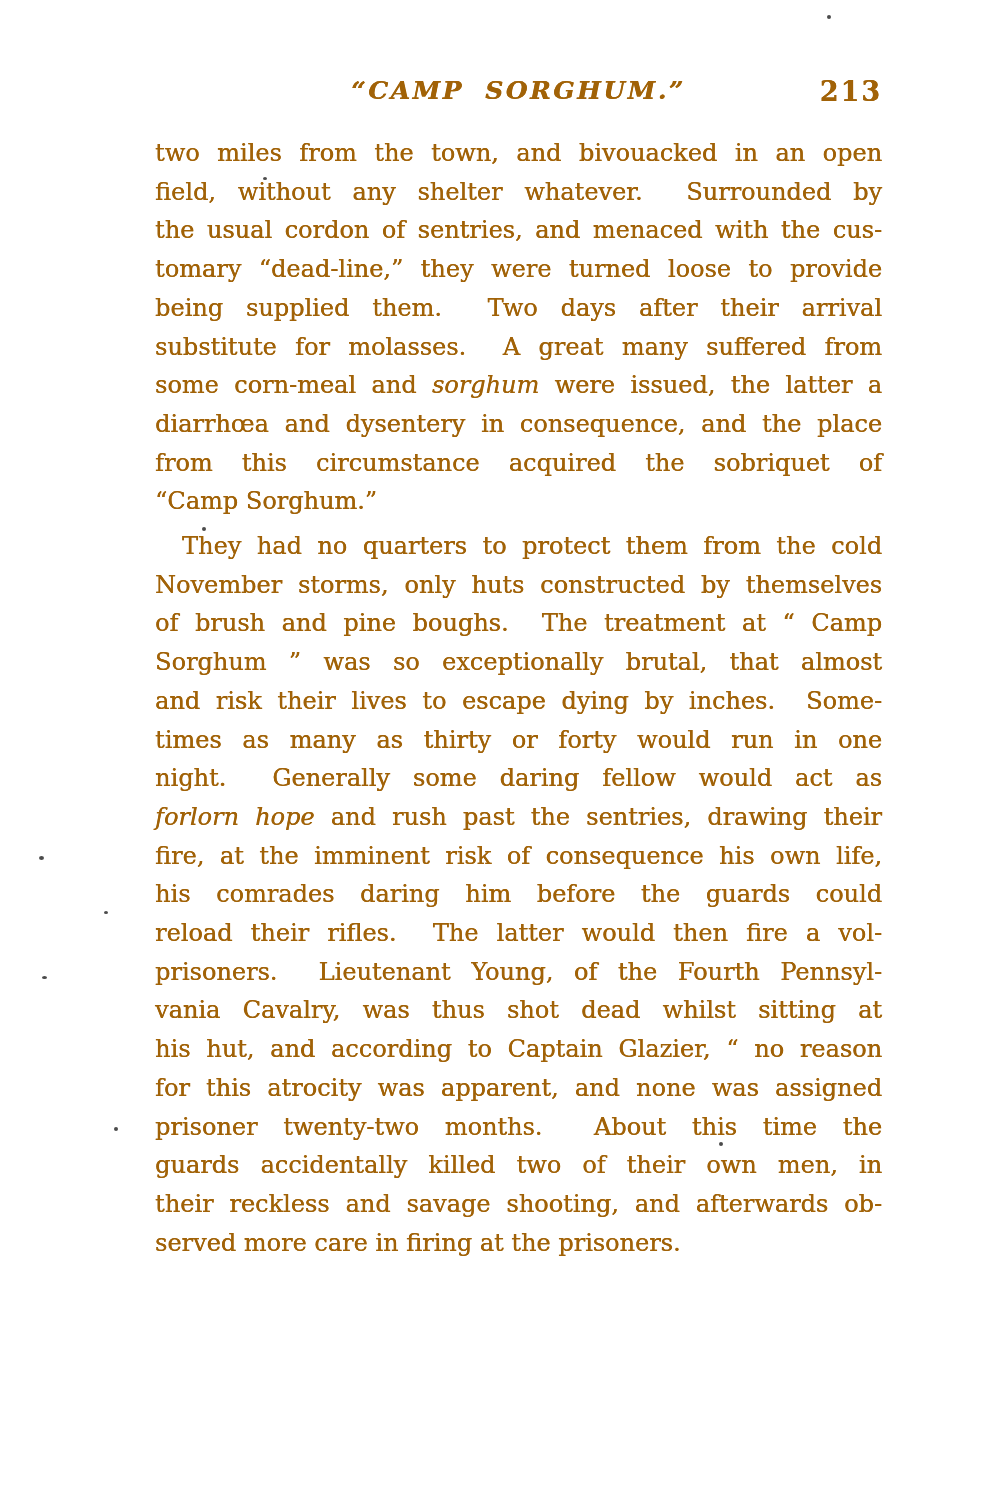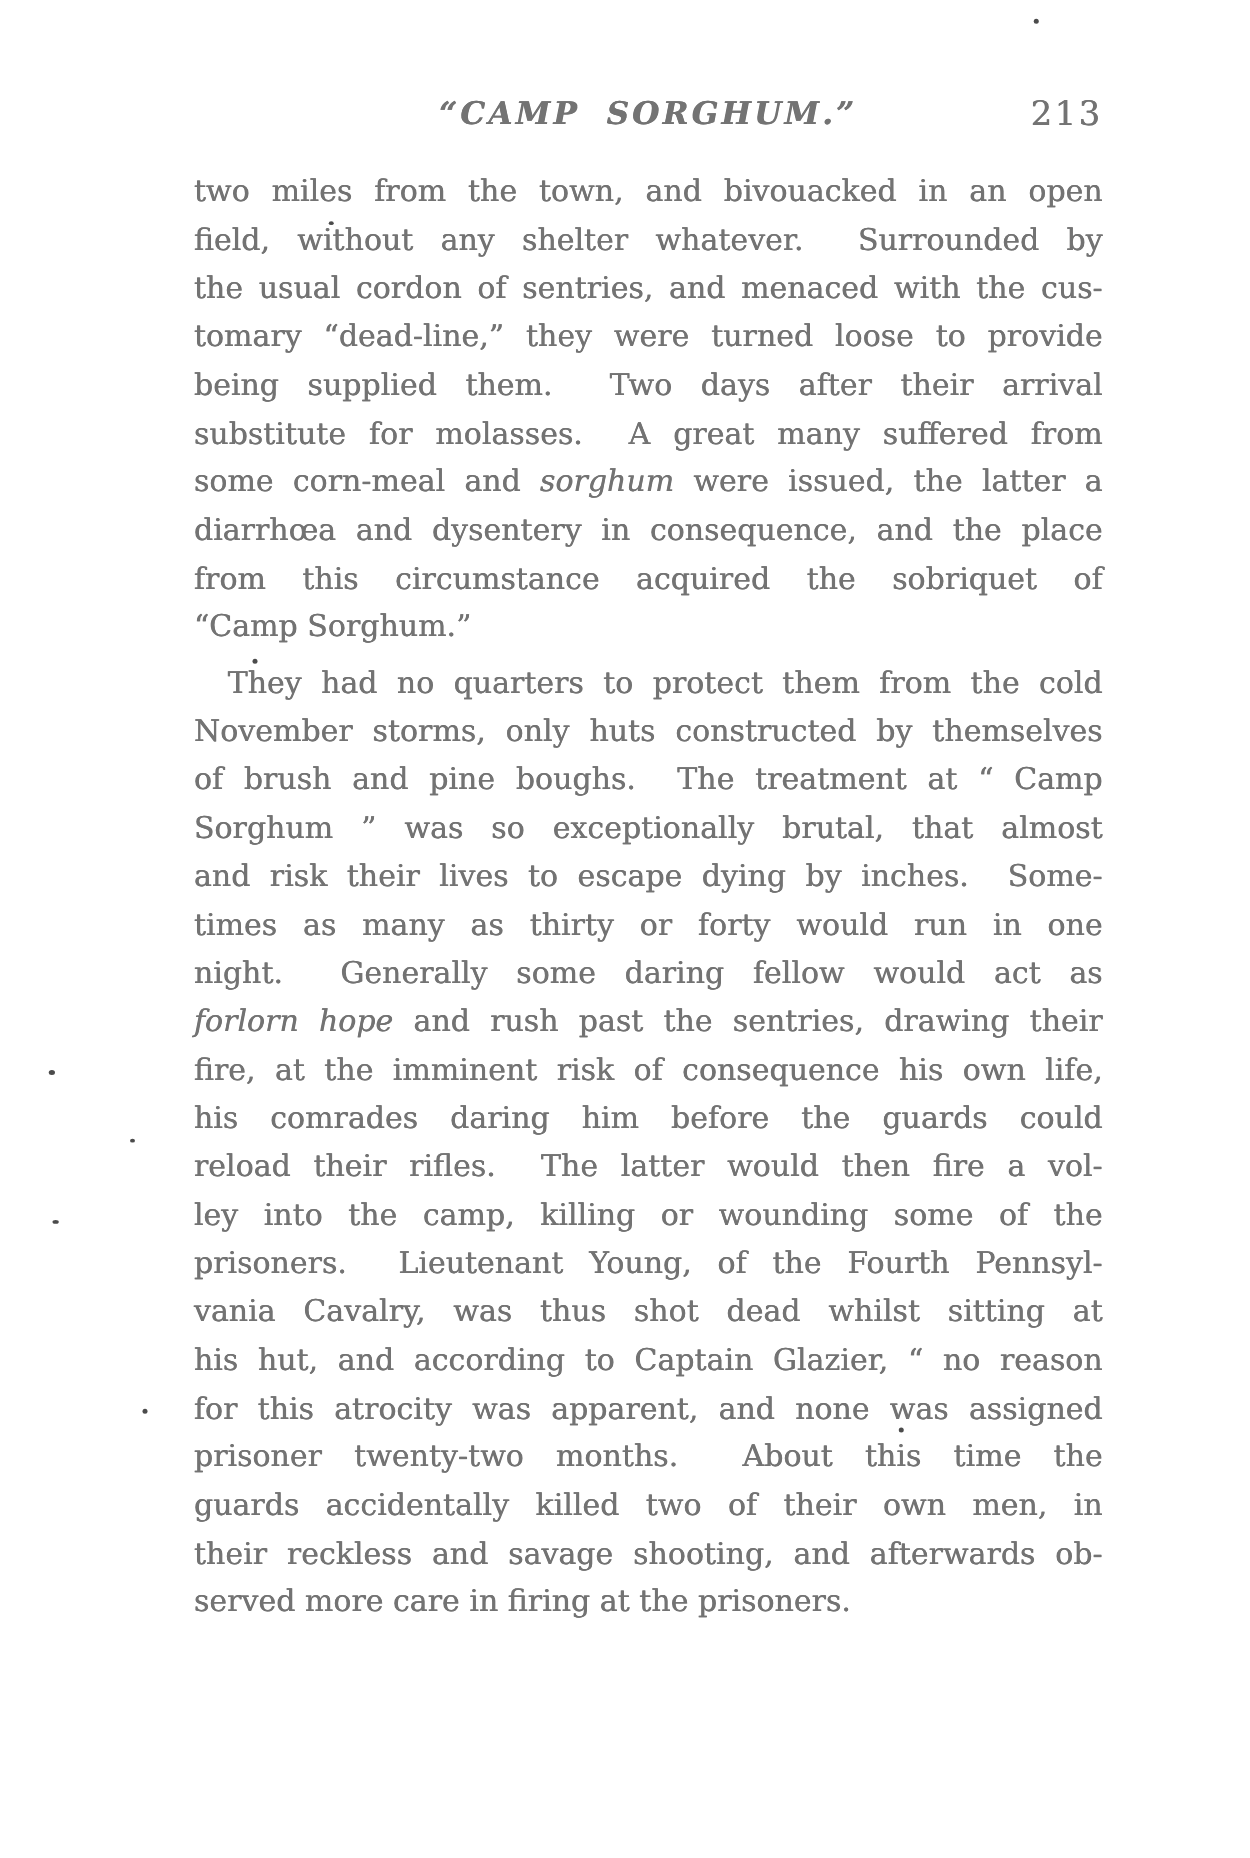--- a/index.html
+++ b/index.html
@@ -6,21 +6,21 @@
     margin: 0;
     padding: 0;
     background: #ffffff;
   }
   .page {
     position: relative;
     width: 949px;
     height: 1486px;
     background: #ffffff;
     font-family: "DejaVu Serif", "Liberation Serif", serif;
-    color: #737373;
+    color: #a16207;
     overflow: hidden;
   }
   .running-header {
     position: absolute;
     top: 76px;
     left: 155px;
     width: 727px;
     height: 34px;
   }
   .header-title {
@@ -34,21 +34,21 @@
     font-size: 25px;
     letter-spacing: 2.5px;
     word-spacing: 10px;
     text-shadow: 0.35px 0 0 currentColor;
   }
   .page-number {
     position: absolute;
     right: 0;
     top: 0;
     font-size: 27px;
-    font-weight: normal;
+    font-weight: bold;
     letter-spacing: 2px;
     text-shadow: 0.35px 0 0 currentColor;
   }
   .page-body {
     position: absolute;
     top: 134px;
     left: 155px;
     width: 727px;
   }
   .paragraph { margin: 0; }
@@ -98,21 +98,20 @@
         <div class="line just"><span class="">November storms, only huts constructed by themselves</span></div>
         <div class="line just"><span class="">of brush and pine boughs.  The treatment at “ Camp</span></div>
         <div class="line just"><span class="">Sorghum ” was so exceptionally brutal, that almost</span></div>
         <div class="line just"><span class="">and risk their lives to escape dying by inches.  Some-</span></div>
         <div class="line just"><span class="">times as many as thirty or forty would run in one</span></div>
         <div class="line just"><span class="">night.  Generally some daring fellow would act as</span></div>
         <div class="line just"><span class="italic">forlorn hope</span><span class=""> and rush past the sentries, drawing their</span></div>
         <div class="line just"><span class="">fire, at the imminent risk of consequence his own life,</span></div>
         <div class="line just"><span class="">his comrades daring him before the guards could</span></div>
         <div class="line just"><span class="">reload their rifles.  The latter would then fire a vol-</span></div>
-        <div class="line just"><span class="">ley into the camp, killing or wounding some of the</span></div>
         <div class="line just"><span class="">prisoners.  Lieutenant Young, of the Fourth Pennsyl-</span></div>
         <div class="line just"><span class="">vania Cavalry, was thus shot dead whilst sitting at</span></div>
         <div class="line just"><span class="">his hut, and according to Captain Glazier, “ no reason</span></div>
         <div class="line just"><span class="">for this atrocity was apparent, and none was assigned</span></div>
         <div class="line just"><span class="">prisoner twenty-two months.  About this time the</span></div>
         <div class="line just"><span class="">guards accidentally killed two of their own men, in</span></div>
         <div class="line just"><span class="">their reckless and savage shooting, and afterwards ob-</span></div>
         <div class="line"><span class="">served more care in firing at the prisoners.</span></div>
       </div>
     </div>

